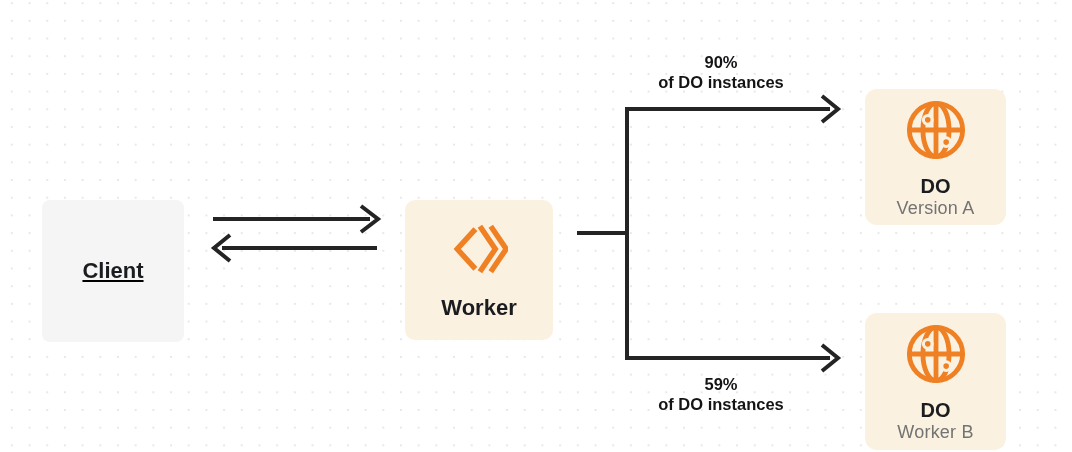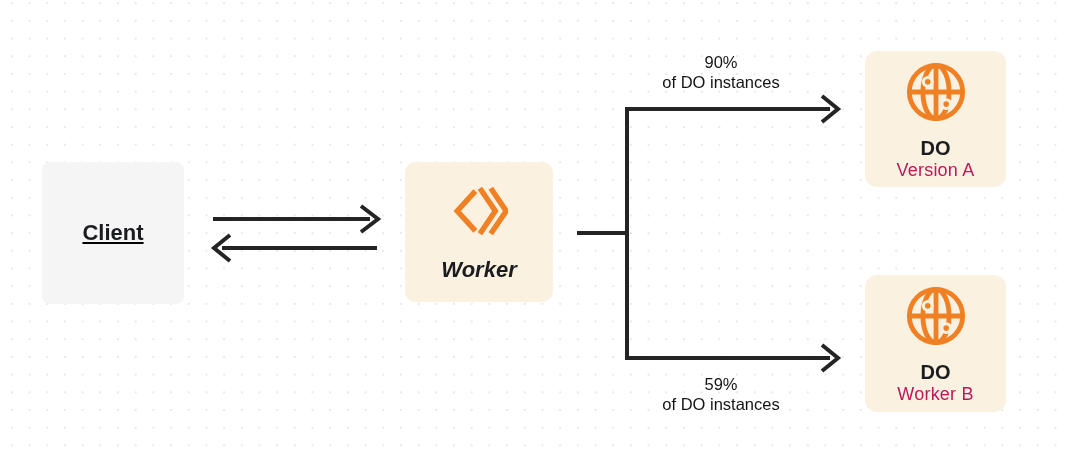--- a/index.html
+++ b/index.html
@@ -20,47 +20,48 @@
     background-position:3px 12px;
     font-family:"Liberation Sans", sans-serif;
     overflow:hidden;
   }
   svg.connectors{position:absolute;left:0;top:0;}
   .conn{stroke:var(--line-dark);stroke-width:4;fill:none;stroke-linecap:butt;stroke-linejoin:miter;}
   .node{
     position:absolute;
     display:flex;flex-direction:column;align-items:center;justify-content:center;
     box-sizing:border-box;
+    margin-top:38px;
   }
   .node-client{
     left:42px;top:162px;width:142px;height:142px;
     background:var(--client-bg);border-radius:8px;text-decoration:underline;
   }
   .node-client .node-label{font-size:22px;font-weight:bold;color:var(--text-dark);}
   .node-worker{
     left:405px;top:162px;width:148px;height:140px;
     background:var(--card-bg);border-radius:10px;
-    justify-content:center;gap:16px;font-style:italic;
+    justify-content:center;gap:16px;
   }
   .node-worker .node-label{font-size:22px;font-weight:bold;color:var(--text-dark);}
   .node-do{
     left:865px;width:141px;
     background:var(--card-bg);border-radius:12px;
     justify-content:flex-start;padding-top:10px;
   }
   .node-do-a{top:51px;height:136px;}
   .node-do-b{top:275px;height:137px;}
   .do-title{font-size:20px;font-weight:bold;color:var(--text-dark);line-height:22px;margin-top:14px;}
-  .do-subtitle{font-size:18px;color:#be185d;line-height:22px;letter-spacing:0.2px;}
+  .do-subtitle{font-size:18px;color:#737373;line-height:22px;letter-spacing:0.2px;}
   .glyph{display:block;}
   .glyph .stroke{stroke:var(--accent-orange);fill:none;}
   .glyph .dot{fill:var(--accent-orange);stroke:var(--card-bg);stroke-width:3.2;}
   .edge-label{
     position:absolute;width:220px;text-align:center;
-    font-size:16.5px;font-weight:normal;color:#141416;line-height:20px;
+    font-size:16.5px;font-weight:bold;color:#141416;line-height:20px;
   }
   .edge-label-top{left:611px;top:52px;}
   .edge-label-bottom{left:611px;top:374px;}
 </style>
 </head>
 <body>
 
 <div class="canvas">
 
   <svg class="connectors" width="1072" height="452" viewBox="0 0 1072 452" aria-hidden="true">

